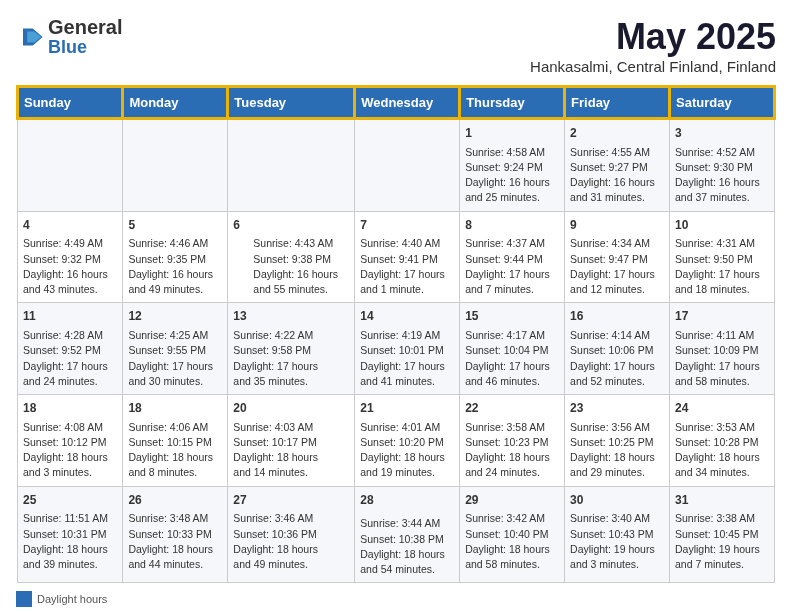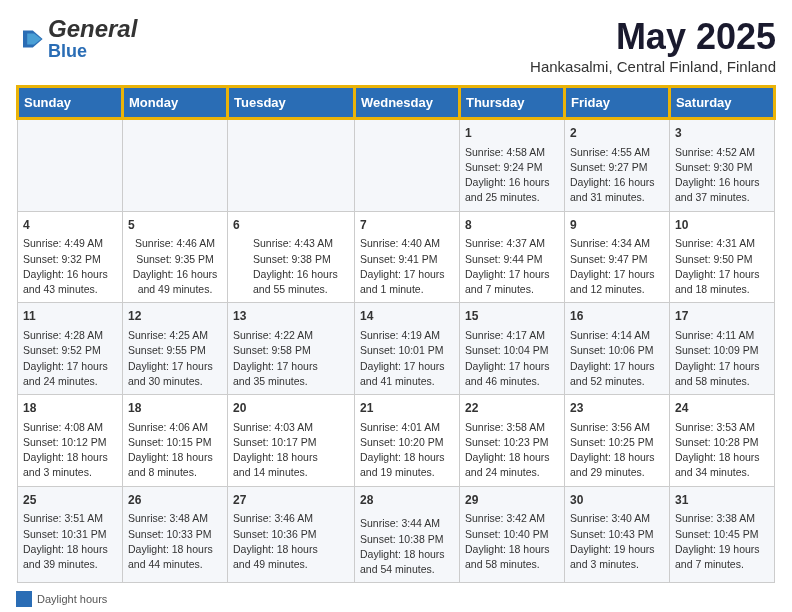--- a/index.html
+++ b/index.html
@@ -20,24 +20,23 @@
       display: flex;
       align-items: center;
       gap: 4px;
     }
     .logo-text {
       display: flex;
       flex-direction: column;
       line-height: 1.1;
     }
     .logo-general {
-      font-size: 24px;
+      font-size: 20px;
       font-weight: bold;
       color: #333;
-      font-style: italic;
     }
     .logo-blue {
       font-size: 18px;
       font-weight: bold;
       color: #2a6db5;
     }
     .logo-icon {
       width: 28px;
       height: 28px;
     }
@@ -181,21 +180,21 @@
         <tr>
           <td>
             <span class="day-number">4</span>
             <div class="cell-content" style="white-space: pre-line;">Sunrise: 4:49 AM
 Sunset: 9:32 PM
 Daylight: 16 hours
 and 43 minutes.</div>
           </td>
           <td>
             <span class="day-number">5</span>
-            <div class="cell-content" style="white-space: pre-line; text-align: center;">Sunrise: 4:46 AM
+            <div class="cell-content" style="white-space: pre-line;">Sunrise: 4:46 AM
 Sunset: 9:35 PM
 Daylight: 16 hours
 and 49 minutes.</div>
           </td>
           <td>
             <span class="day-number">6</span>
             <div class="cell-content" style="white-space: pre-line; margin-left: 20px;">Sunrise: 4:43 AM
 Sunset: 9:38 PM
 Daylight: 16 hours
 and 55 minutes.</div>
@@ -327,21 +326,21 @@
             <span class="day-number">24</span>
             <div class="cell-content" style="white-space: pre-line;">Sunrise: 3:53 AM
 Sunset: 10:28 PM
 Daylight: 18 hours
 and 34 minutes.</div>
           </td>
         </tr>
         <tr>
           <td>
             <span class="day-number">25</span>
-            <div class="cell-content" style="white-space: pre-line;">Sunrise: 3:51 AM
+            <div class="cell-content" style="white-space: pre-line;">Sunrise: 11:51 AM
 Sunset: 10:31 PM
 Daylight: 18 hours
 and 39 minutes.</div>
           </td>
           <td>
             <span class="day-number">26</span>
             <div class="cell-content" style="white-space: pre-line;">Sunrise: 3:48 AM
 Sunset: 10:33 PM
 Daylight: 18 hours
 and 44 minutes.</div>

